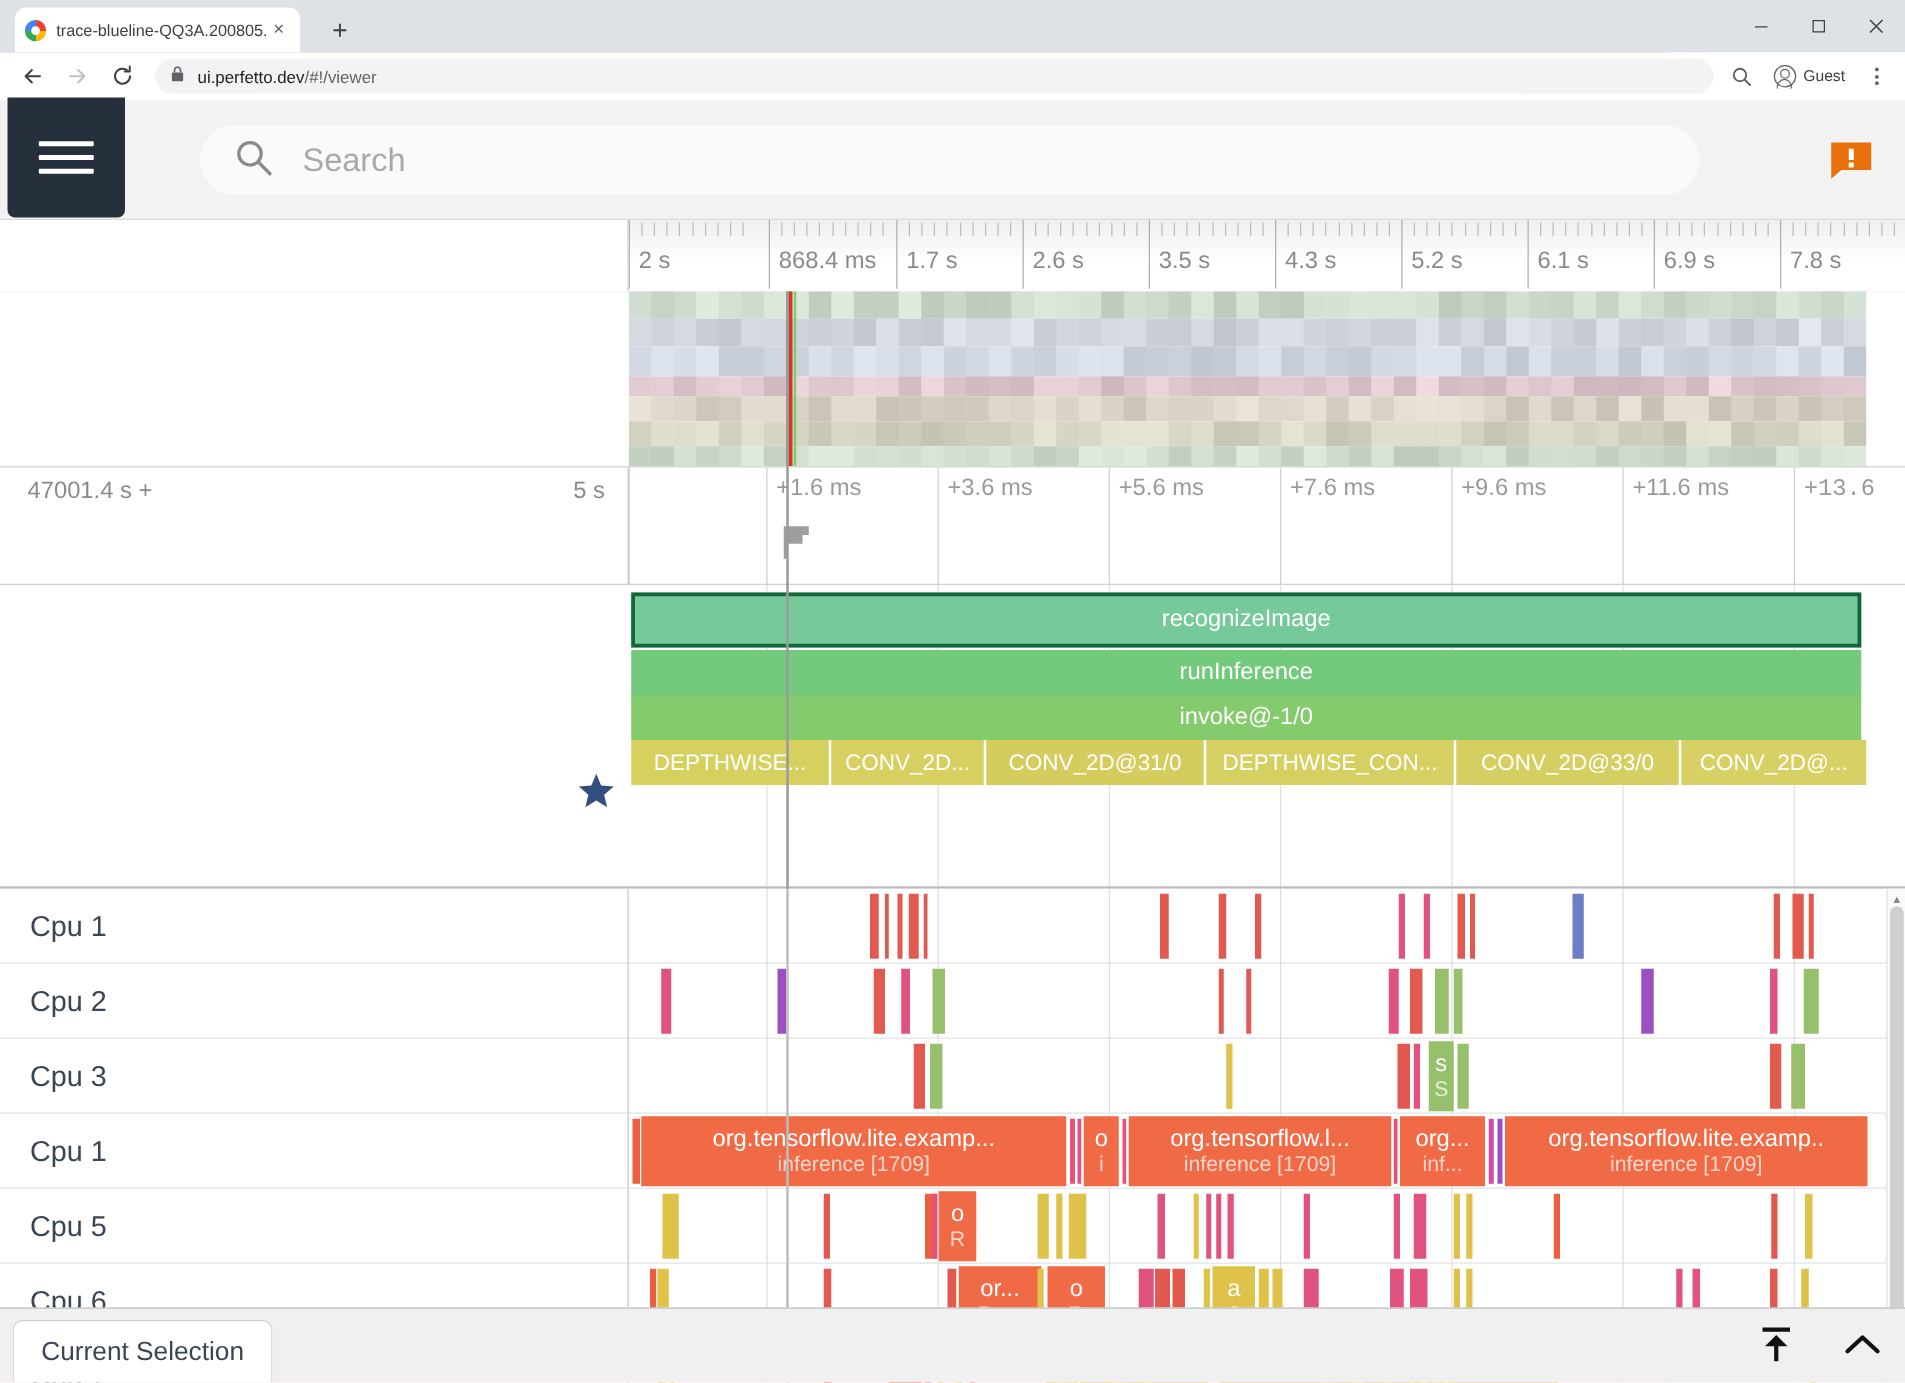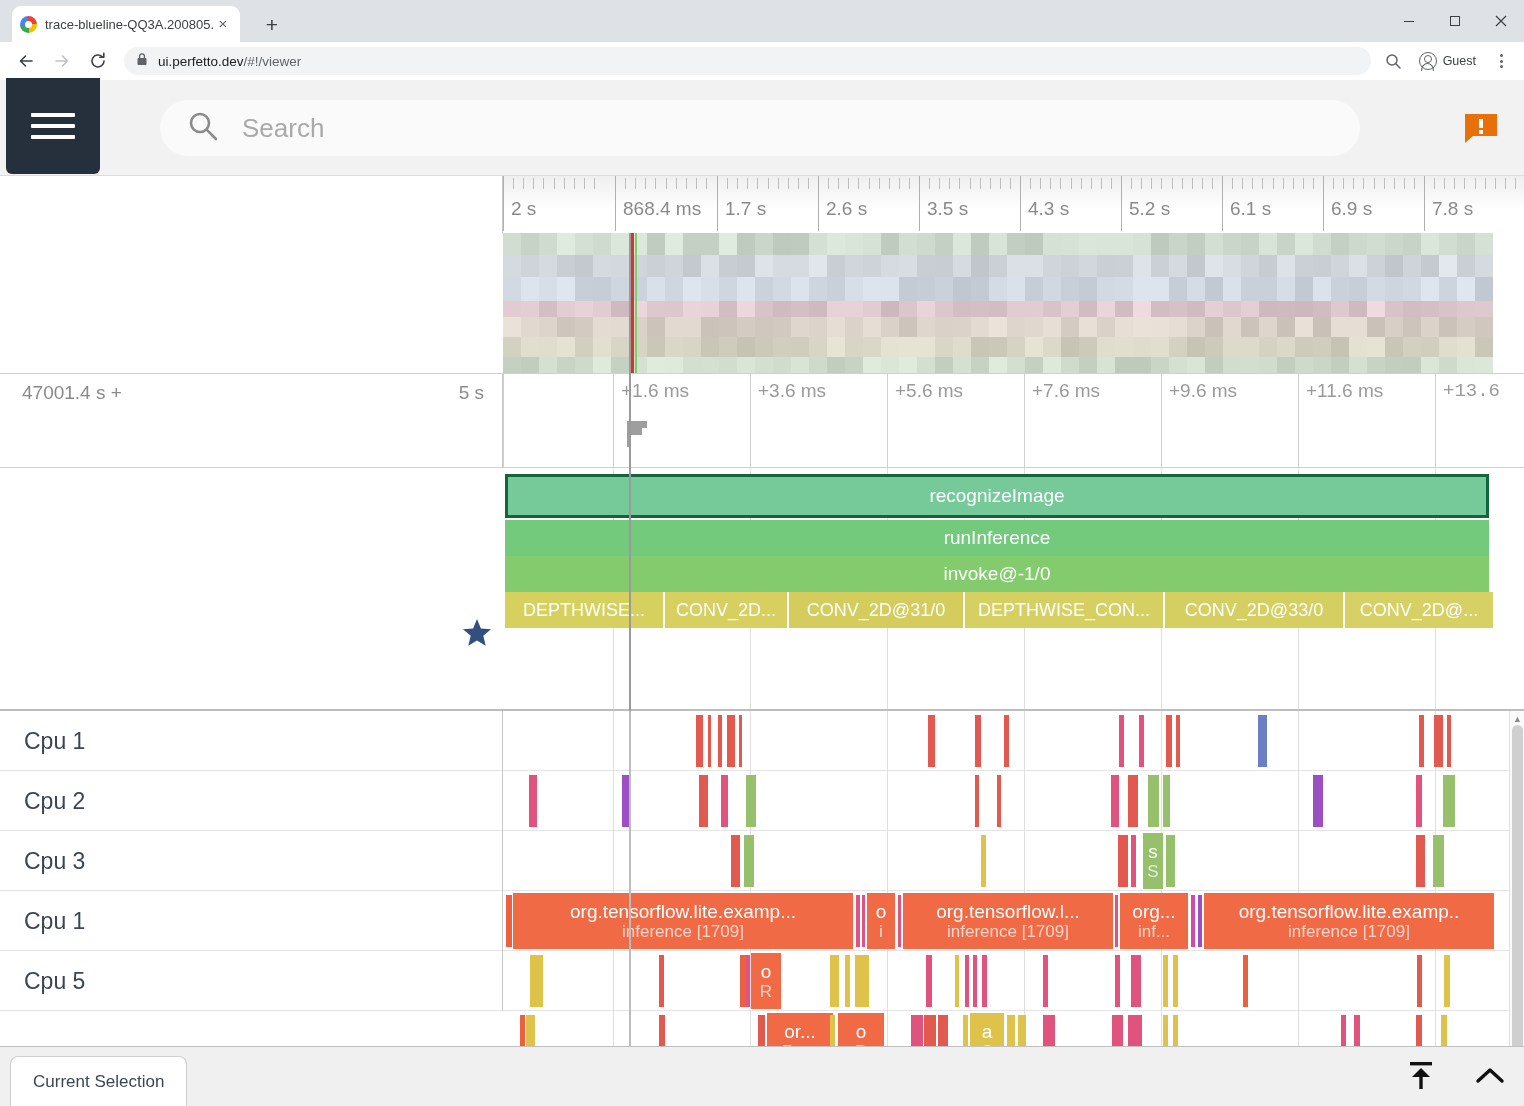--- a/index.html
+++ b/index.html
@@ -134,21 +134,21 @@
   .vscroll .ar { position:absolute; left:3px; color:#8a8a8a; font-size:9px; }
 
   
   .vline { position:absolute; width:2px; background:#9a9a9a; }
 
   
   .bottom { position:absolute; left:0; bottom:0; width:1524px; height:60px;
             background:#f0f0f0; border-top:1px solid #c0c0c0; }
   .tabpill { position:absolute; left:10px; top:9px; height:50px; background:#fff;
              border:1px solid #cfcfcf; border-bottom:none; border-radius:8px 8px 0 0;
-             display:flex; align-items:center; padding:0 22px; font-size:17px; color:#3b4654; }
+             display:flex; align-items:center; padding:0 22px; font-size:21px; color:#3b4654; }
   .bot-icons { position:absolute; right:18px; top:12px; display:flex; align-items:center; gap:36px; }
 </style>
 </head>
 <body>
 
 <div id="app">
 
   <div class="tabstrip">
     <div class="tab">
       <span class="tab-favicon"></span>
@@ -969,20 +969,23 @@
             <div class="cs" style="left: 612px; width: 5px; background: rgb(224, 83, 127);"></div>
             <div class="cs" style="left: 628px; width: 10px; background: rgb(224, 83, 127);"></div>
             <div class="cs" style="left: 660px; width: 5px; background: rgb(223, 194, 73);"></div>
             <div class="cs" style="left: 670px; width: 5px; background: rgb(223, 194, 73);"></div>
             <div class="cs" style="left: 740px; width: 5px; background: rgb(234, 96, 64);"></div>
             <div class="cs" style="left: 914px; width: 5px; background: rgb(226, 89, 79);"></div>
             <div class="cs" style="left: 941px; width: 6px; background: rgb(223, 194, 73);"></div>
           </div>
         </div>
         <div class="cpurow" style="top: 300px;">
+          <div class="cpurow-left">
+            <span class="cpu-label">Cpu 6</span>
+          </div>
           <div class="cpurow-right">
             <div class="gridline" style="left: 110px; height: 60px;"></div>
             <div class="gridline" style="left: 247px; height: 60px;"></div>
             <div class="gridline" style="left: 384px; height: 60px;"></div>
             <div class="gridline" style="left: 521px; height: 60px;"></div>
             <div class="gridline" style="left: 658px; height: 60px;"></div>
             <div class="gridline" style="left: 795px; height: 60px;"></div>
             <div class="gridline" style="left: 932px; height: 60px;"></div>
             <div class="cs" style="left: 17px; width: 5px; background: rgb(234, 96, 64);"></div>
             <div class="cs" style="left: 23px; width: 9px; background: rgb(223, 194, 73);"></div>

